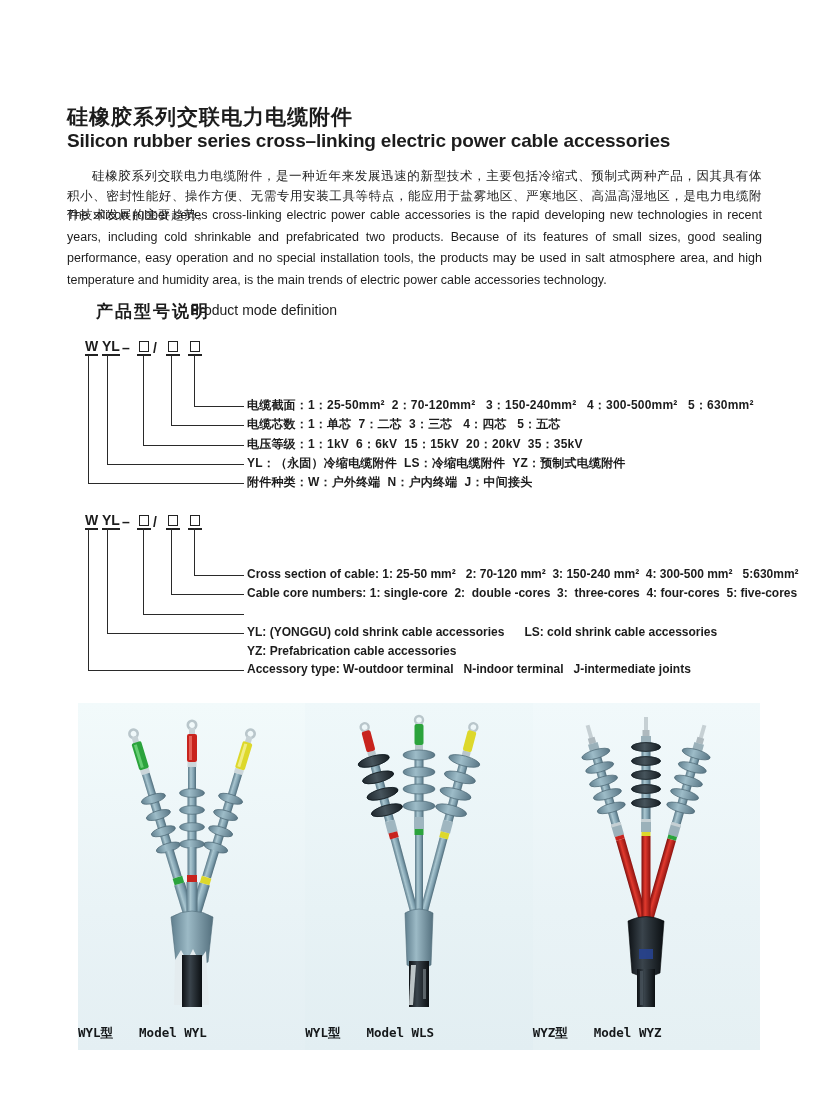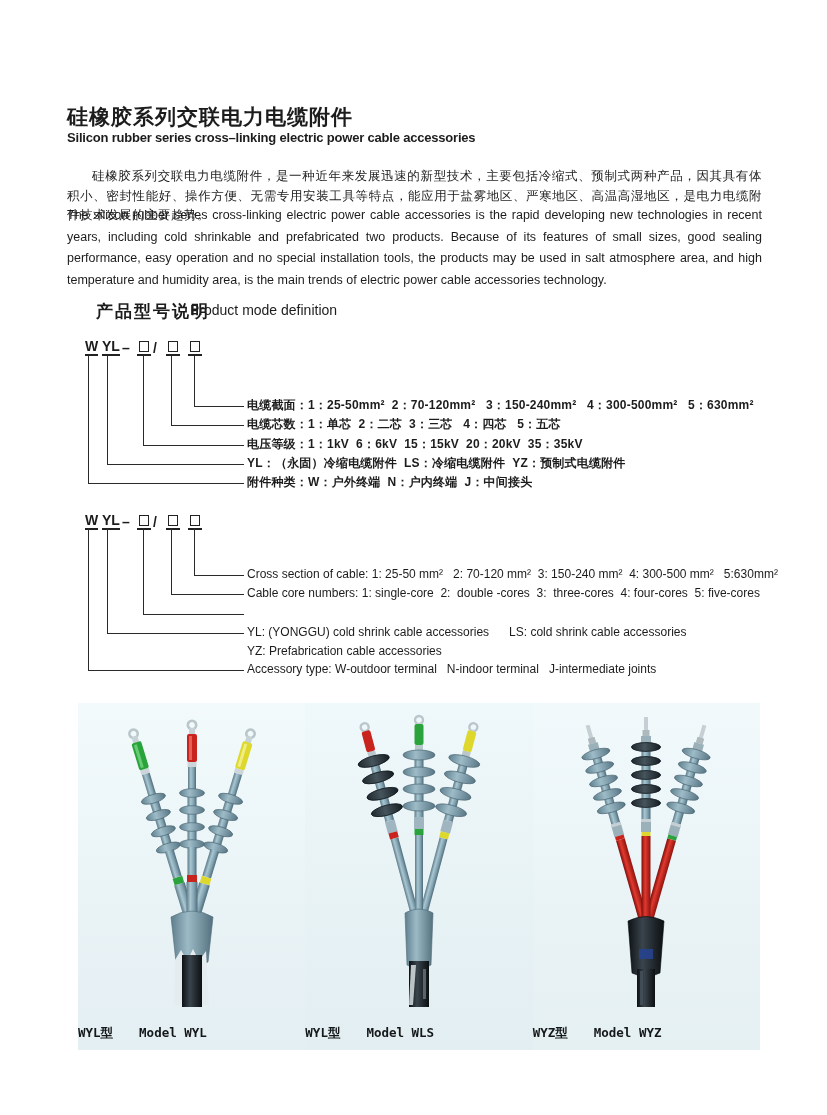--- a/index.html
+++ b/index.html
@@ -2,21 +2,21 @@
 <html><head>
 <meta charset="utf-8">
 <style>
   html,body{margin:0;padding:0;background:#ffffff;}
   .page{
     position:relative;width:827px;height:1105px;margin:0 auto;background:#ffffff;
     font-family:"Liberation Sans","DejaVu Sans",sans-serif;color:#1c1c1c;overflow:hidden;
   }
   .abs{position:absolute;}
   .title-zh{left:67px;top:103px;font-size:21px;font-weight:bold;letter-spacing:1px;}
-  .title-en{left:67px;top:130px;font-size:13px;font-weight:bold;letter-spacing:-0.2px;}
+  .title-en{left:67px;top:130px;font-size:19px;font-weight:bold;letter-spacing:-0.2px;}
   .para{left:67px;width:695px;text-align:justify;font-size:12.5px;}
   .para-zh{top:167px;line-height:19.5px;text-indent:2em;letter-spacing:0.5px;}
   .para-en{top:205px;line-height:21.5px;}
   .sec-head-zh{left:88px;top:300px;font-size:17px;font-weight:bold;letter-spacing:2px;margin-left:8px;}
   .sec-head-en{left:190px;top:302px;font-size:14px;}
   .diagram{position:absolute;left:0;width:827px;}
   #diagram-zh{top:330px;height:170px;}
   #diagram-en{top:500px;height:180px;}
   .mcode{position:absolute;left:85px;height:22px;width:140px;font-weight:bold;font-size:14px;}
   #diagram-zh .mcode{top:4px;}
@@ -27,21 +27,21 @@
   .mc-dash{left:37px;border-bottom:none;}
   .mc-boxwrap{position:absolute;bottom:0;border-bottom:2px solid #222;padding:0 2px 2px 2px;line-height:0;}
   .mc-box{display:inline-block;width:8px;height:9px;border:1.6px solid #222;background:#fff;}
   .bx1{left:52px;}
   .bx2{left:81px;}
   .bx3{left:103px;}
   .mc-slash{left:68px;border-bottom:none;}
   .conn{position:absolute;border-left:1.4px solid #2a2a2a;border-bottom:1.4px solid #2a2a2a;}
   .drow{position:absolute;left:247px;font-size:12px;white-space:pre;line-height:14px;}
   #diagram-zh .drow{font-weight:bold;letter-spacing:0.2px;text-align:center;}
-  #diagram-en .drow{font-weight:normal;}
+  #diagram-en .drow{font-weight:bold;}
   .photo-strip{left:78px;top:703px;width:682px;height:347px;display:flex;}
   .panel{position:relative;flex:1 1 0;}
   .panel1{background:linear-gradient(180deg,#f2fafb 0%,#e9f3f6 60%,#e4eff3 100%);}
   .panel2{background:linear-gradient(180deg,#eff8fa 0%,#e7f2f5 60%,#e2eef2 100%);}
   .panel3{background:linear-gradient(180deg,#f1f9fb 0%,#e9f3f6 60%,#e5f0f3 100%);}
   .panel svg.fig{position:absolute;left:50%;transform:translateX(-50%);top:4px;}
   .photo-label{position:absolute;left:0;right:0;bottom:8px;text-align:left;
     font-family:"DejaVu Sans Mono","DejaVu Sans",monospace;font-weight:bold;font-size:12.5px;color:#15181a;}
   .photo-label .lz{margin-right:26px;}
 </style>
@@ -146,21 +146,21 @@
       <span class="mc mc-slash">/</span>
       <span class="mc-boxwrap bx2"><span class="mc-box"></span></span>
       <span class="mc-boxwrap bx3"><span class="mc-box"></span></span>
     </div>
     <div class="conn" style="left:194px;top:25px;width:49px;height:51px;"></div>
     <div class="conn" style="left:171px;top:25px;width:72px;height:70px;"></div>
     <div class="conn" style="left:143px;top:25px;width:100px;height:90px;"></div>
     <div class="conn" style="left:107px;top:25px;width:136px;height:109px;"></div>
     <div class="conn" style="left:88px;top:25px;width:155px;height:128px;"></div>
     <div class="drow" style="top:68px;">电缆截面：1：25-50mm²  2：70-120mm²   3：150-240mm²   4：300-500mm²   5：630mm²</div>
-    <div class="drow" style="top:87px;">电缆芯数：1：单芯  2：二芯  3：三芯   4：四芯   5：五芯</div>
+    <div class="drow" style="top:87px;">电缆芯数：1：单芯  7：二芯  3：三芯   4：四芯   5：五芯</div>
     <div class="drow" style="top:107px;">电压等级：1：1kV  6：6kV  15：15kV  20：20kV  35：35kV</div>
     <div class="drow" style="top:126px;">YL：（永固）冷缩电缆附件  LS：冷缩电缆附件  YZ：预制式电缆附件</div>
     <div class="drow" style="top:145px;">附件种类：W：户外终端  N：户内终端  J：中间接头</div>
   </div>
 
   <div class="diagram" id="diagram-en">
     <div class="mcode">
       <span class="mc mc-w">W</span>
       <span class="mc mc-yl">YL</span>
       <span class="mc mc-dash">–</span>

